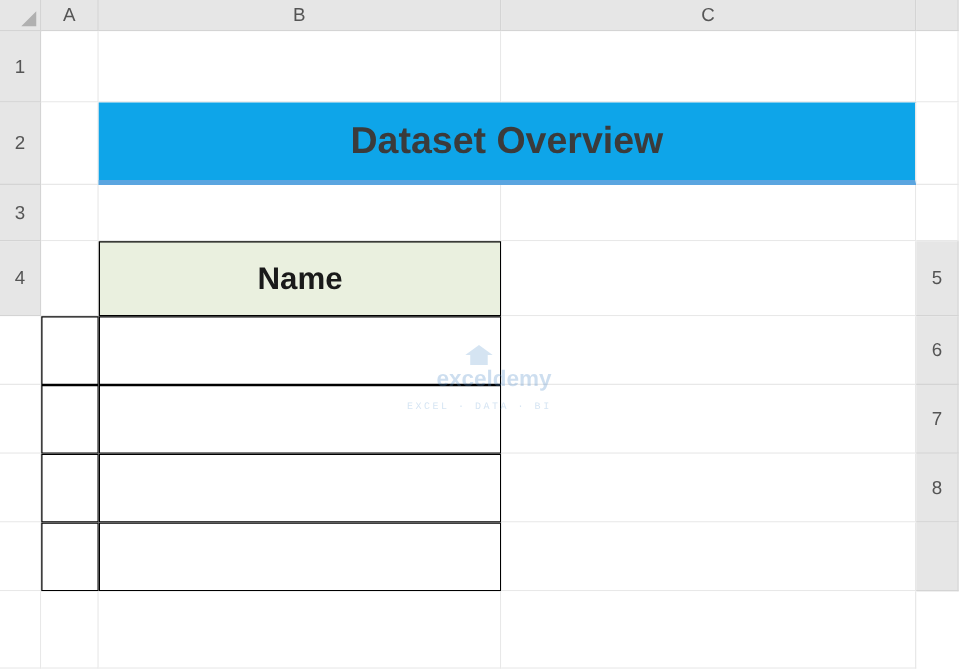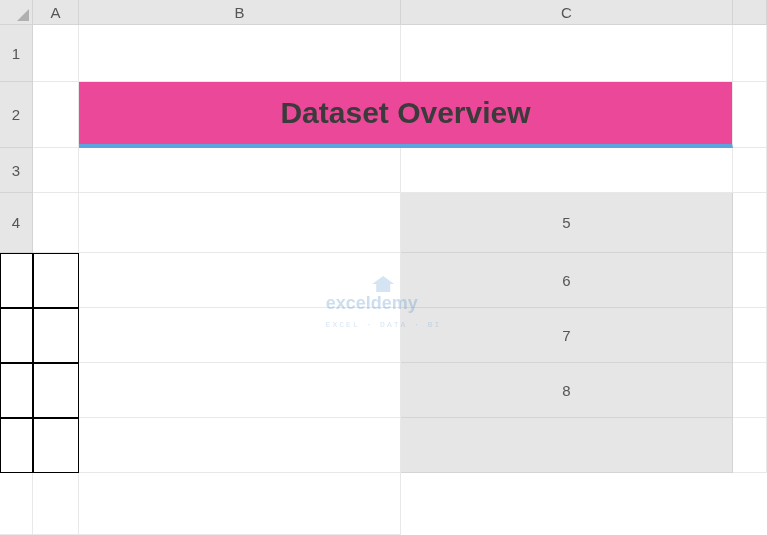--- a/index.html
+++ b/index.html
@@ -41,21 +41,21 @@
     width: 0; height: 0;
     border-left: 12px solid transparent;
     border-bottom: 12px solid #b0b0b0;
   }
   .cell {
     border-right: 1px solid #e8e8e8;
     border-bottom: 1px solid #e8e8e8;
     background: #fff;
   }
   .title-cell {
-    background: #ec4899;
+    background: #0ea5e9;
     display: flex;
     align-items: center;
     justify-content: center;
     font-size: 30px;
     font-weight: 600;
     color: #3b3b3b;
     border-bottom: 4px solid #5aa5e0;
   }
   .table-hdr {
     background: #eaf0df;
@@ -71,21 +71,21 @@
     border: 1px solid #000;
     background: #fff;
   }
   .bl { border-left: 1px solid #000; }
   .bt { border-top: 1px solid #000; }
   .watermark {
     position: absolute;
     left: 50%;
     top: 50%;
     transform: translate(-50%, 8px);
-    text-align: left;
+    text-align: right;
     opacity: 0.28;
     color: #4f8bc9;
     font-size: 18px;
     font-weight: 600;
     pointer-events: none;
     line-height: 1;
   }
   .watermark .sub {
     font-size: 8px;
     letter-spacing: 2px;
@@ -118,20 +118,21 @@
   <div class="cell"></div>
 
   <div class="hdr">3</div>
   <div class="cell"></div>
   <div class="cell"></div>
   <div class="cell"></div>
   <div class="cell"></div>
 
   <div class="hdr">4</div>
   <div class="cell"></div>
+  <div class="cell table-hdr bl bt">Name</div>
   <div class="cell"></div>
 
   <div class="hdr">5</div>
   <div class="cell"></div>
   <div class="cell table-cell bl"></div>
   <div class="cell table-cell"></div>
   <div class="cell"></div>
 
   <div class="hdr">6</div>
   <div class="cell"></div>

